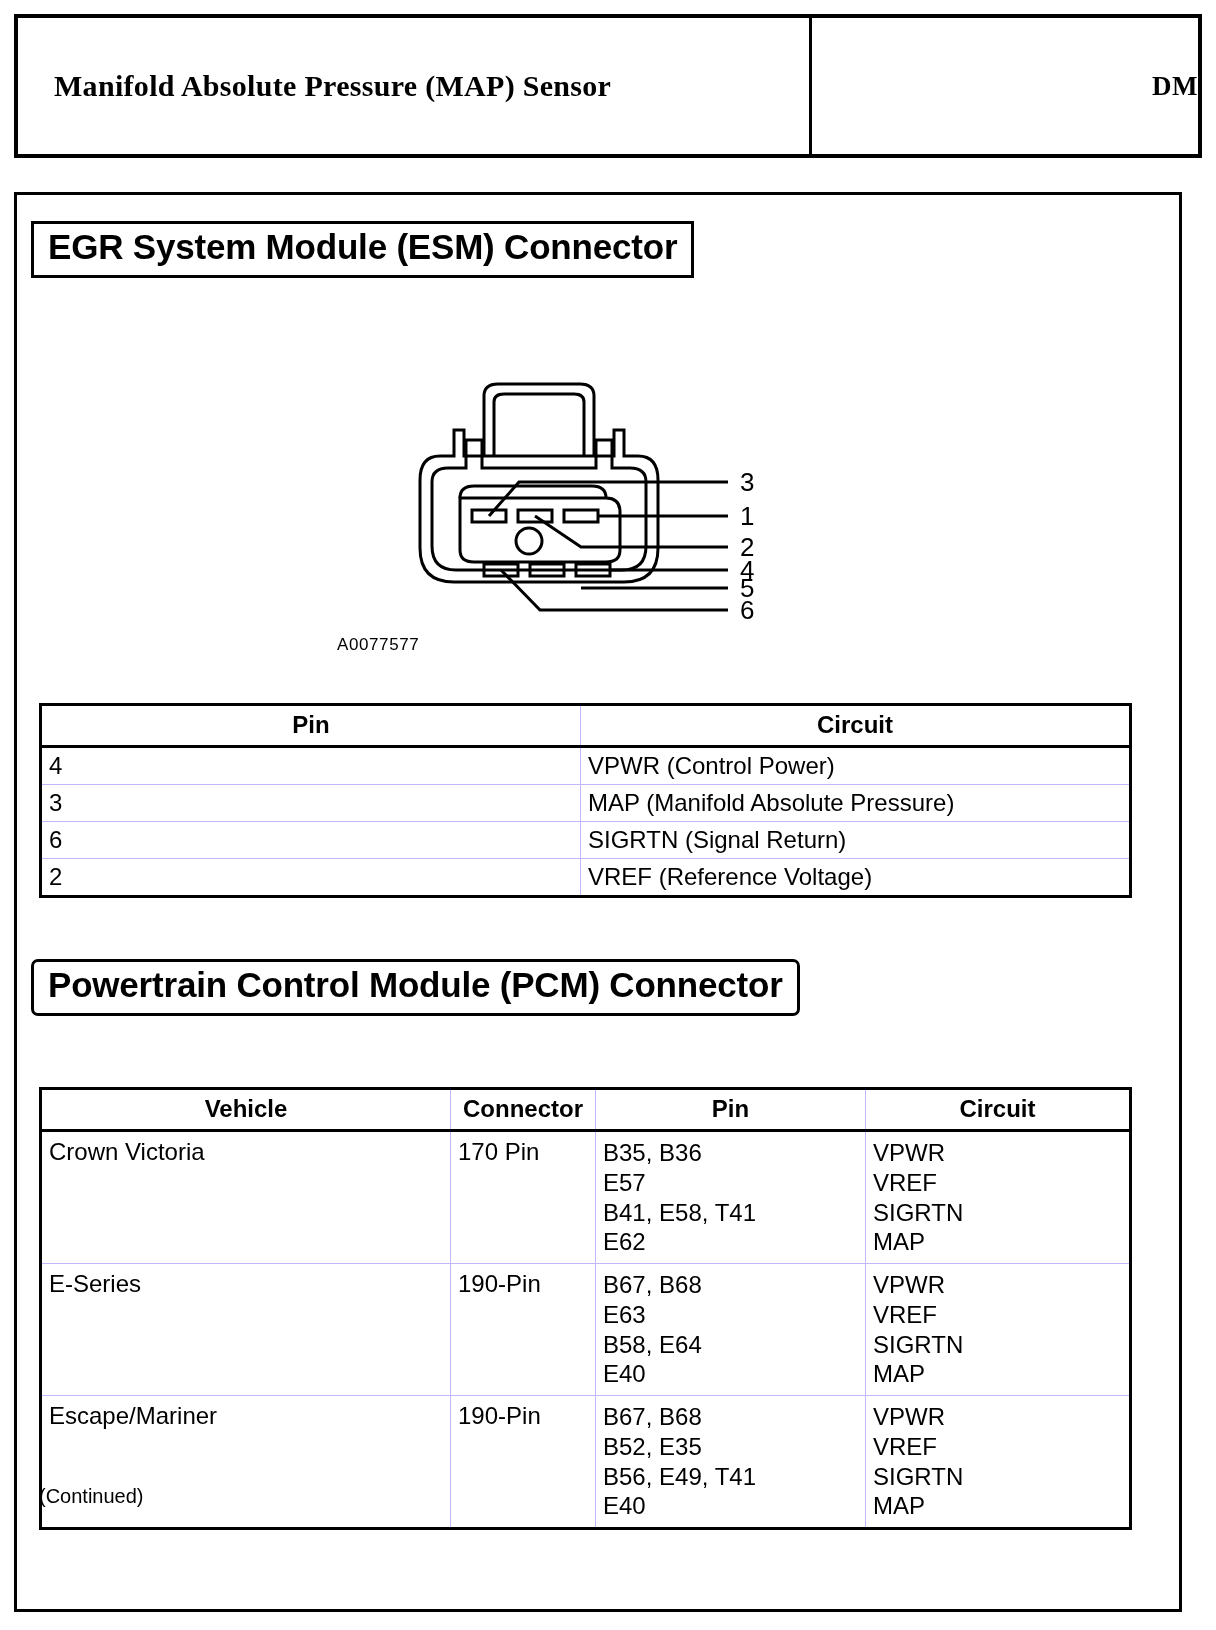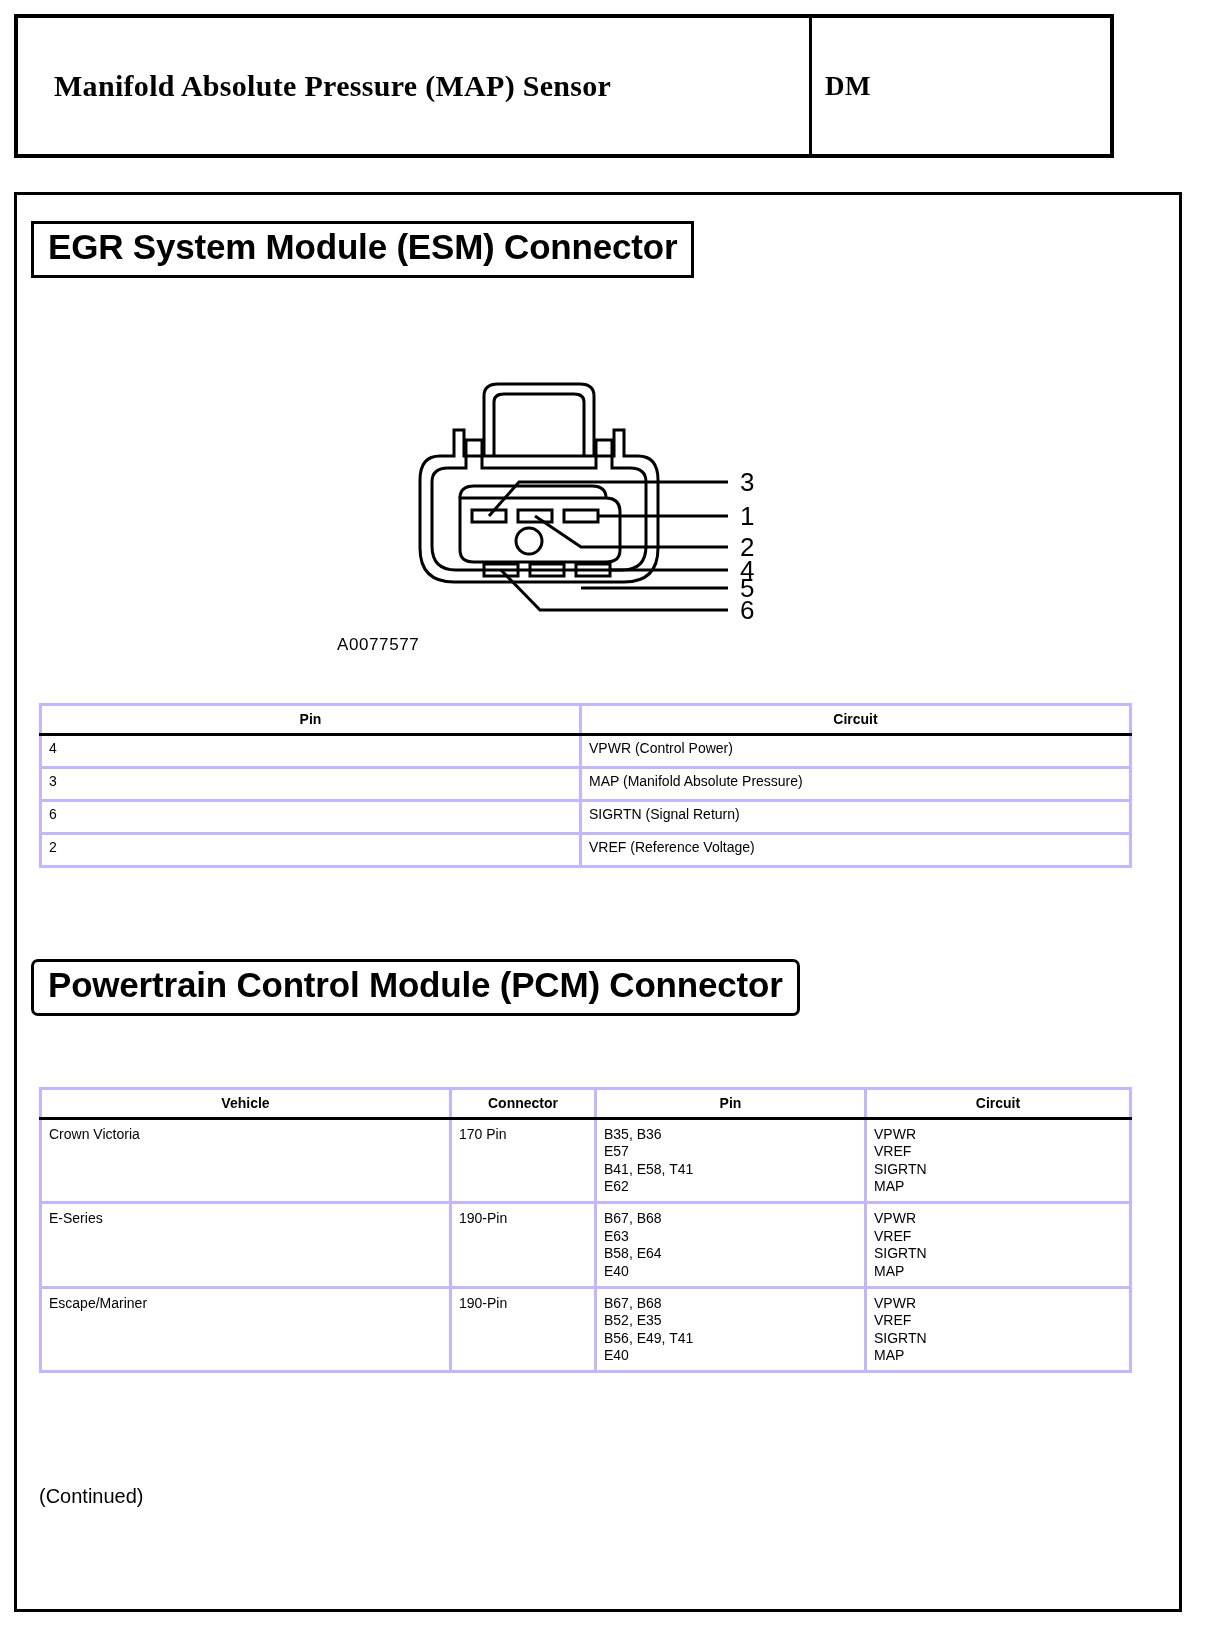--- a/index.html
+++ b/index.html
@@ -14,21 +14,21 @@
     color: #000000;
     position: relative;
     overflow: hidden;
   }
 
   
   .page-header {
     position: absolute;
     left: 14px;
     top: 14px;
-    width: 1100px;
+    width: 1188px;
     height: 144px;
     border: 4px solid #000;
     box-sizing: border-box;
     display: flex;
   }
   .page-header-title-cell {
     flex: 0 0 794px;
     border-right: 3px solid #000;
     box-sizing: border-box;
     display: flex;
@@ -39,21 +39,21 @@
     font-family: "Liberation Serif", serif;
     font-weight: bold;
     font-size: 30px;
     line-height: 1.28;
     letter-spacing: 0.3px;
   }
   .page-header-code-cell {
     flex: 1 1 auto;
     display: flex;
     align-items: center;
-    justify-content: flex-start;
+    justify-content: flex-end;
     margin-left: 13px;
   }
   .page-header-code {
     font-family: "Liberation Serif", serif;
     font-weight: bold;
     font-size: 27px;
     letter-spacing: 0.5px;
   }
 
   
@@ -116,22 +116,22 @@
   table {
     border-collapse: collapse;
     table-layout: fixed;
   }
   .data-table {
     position: absolute;
     border: 3px solid #000;
   }
   .data-table th,
   .data-table td {
-    border: 3px solid #c4b5fd;
-    font-size: 14px;
+    border: 1px solid #c4b5fd;
+    font-size: 24px;
     padding: 4px 7px;
     vertical-align: top;
   }
   .data-table thead th {
     text-align: center;
     font-weight: bold;
     border-bottom: 3px solid #000;
     padding: 5px 7px 6px 7px;
   }
   .data-table td {

